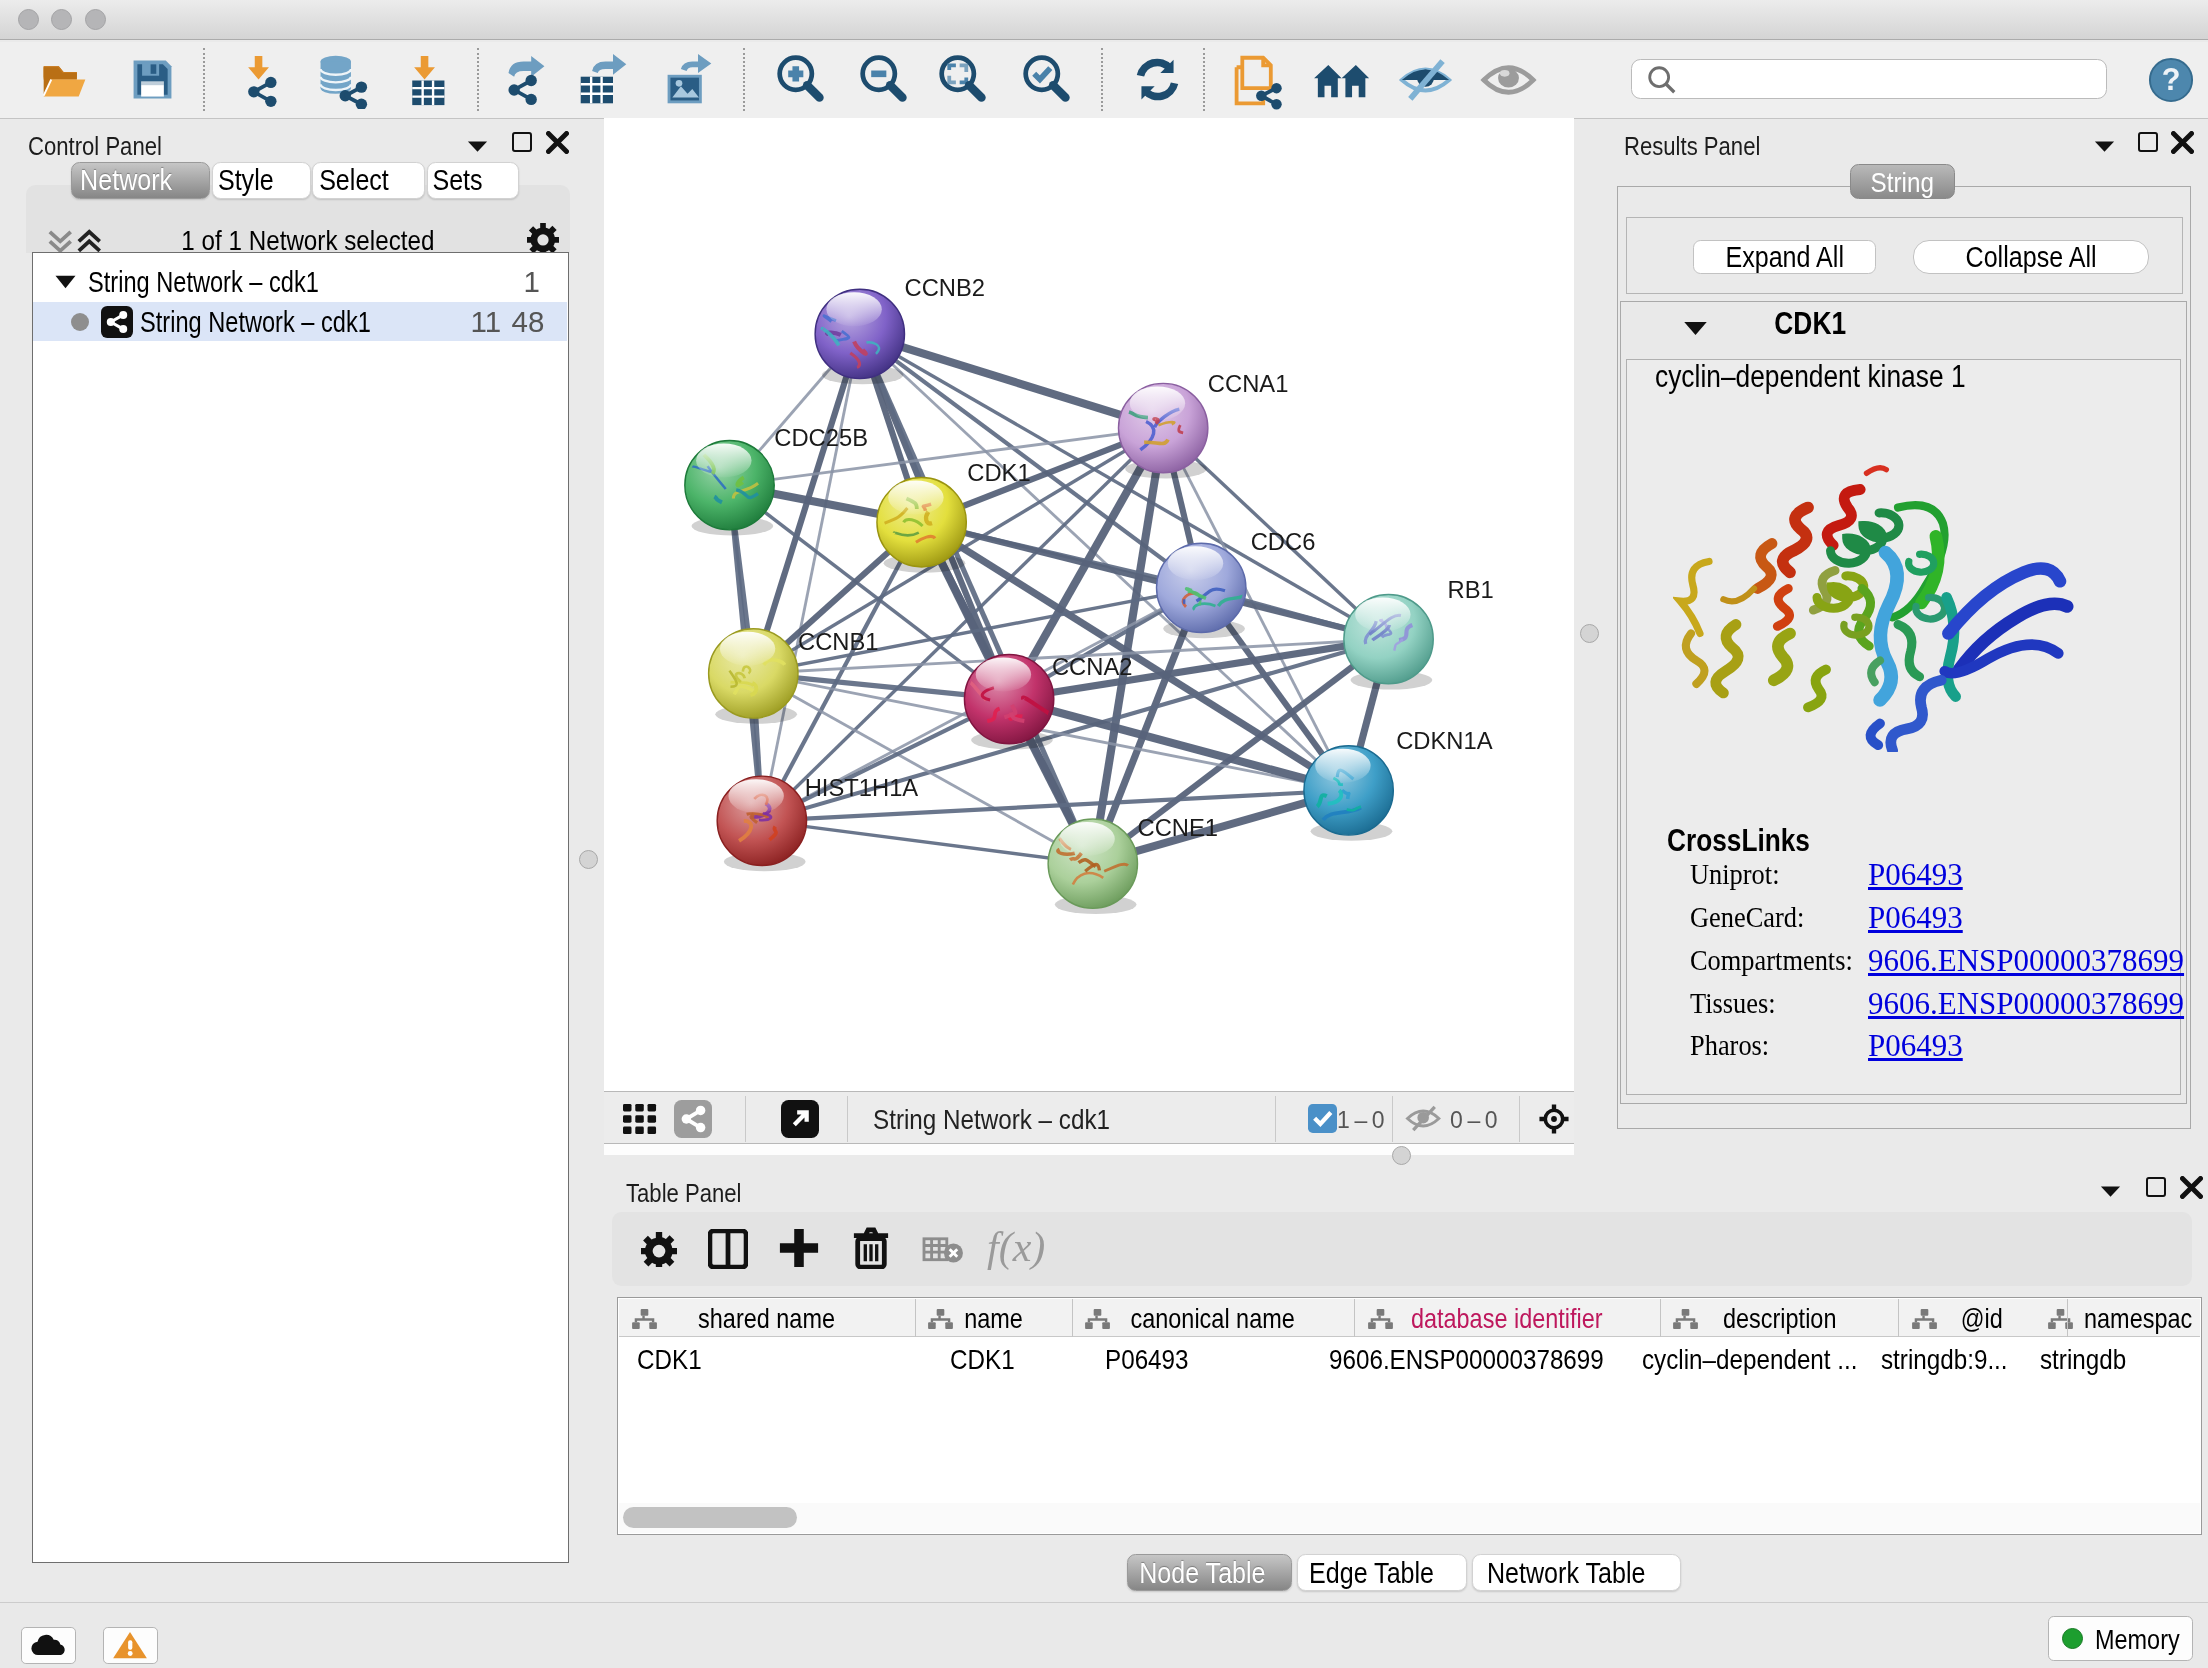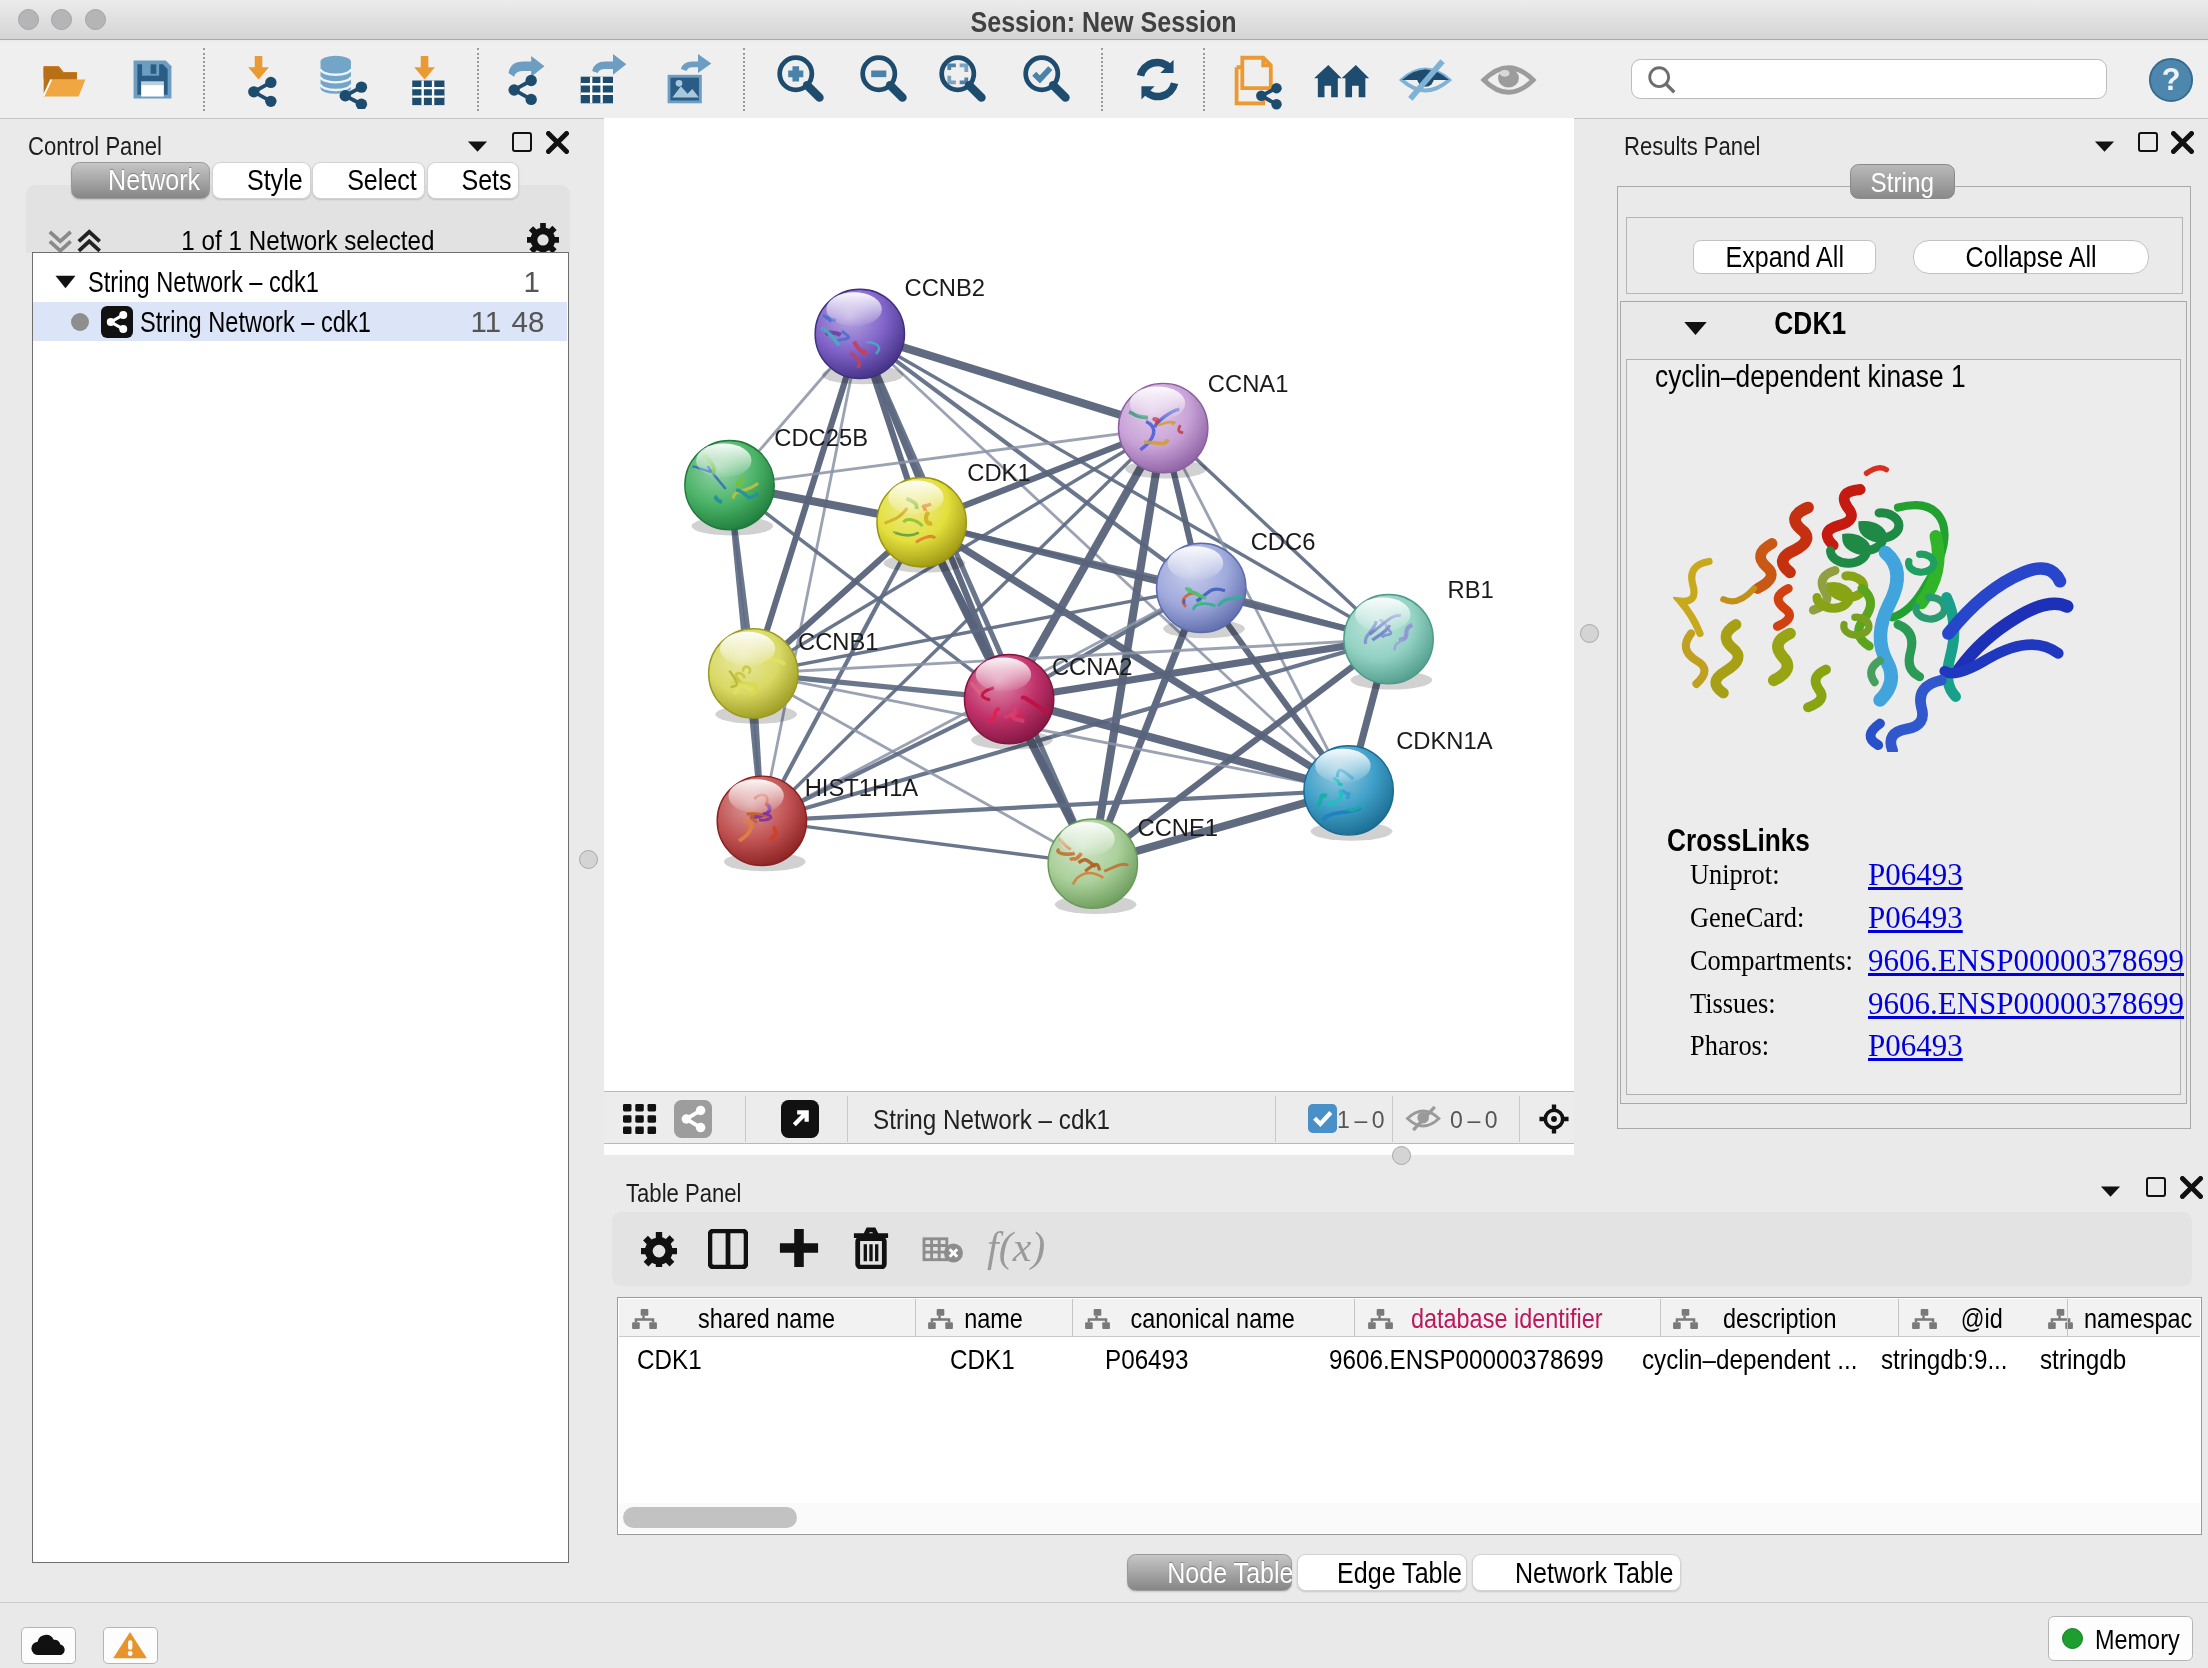--- a/index.html
+++ b/index.html
@@ -18,22 +18,22 @@
     border-bottom:1.9px solid #c4c4c4; }
   .tsep { position:absolute; top:5.7px; height:63px; width:0;
     border-left:2.9px dotted #9a9a9a; }
   .ticon { position:absolute; top:0; }
   #searchbox { position:absolute; left:1631px; top:17px; width:476px; height:40px;
     background:#fff; border:1.9px solid #bbb; border-radius:9.5px; }
   .paneltitle { font-size:26px; color:#1c1c1c; }
   
   #cpanel { left:7.6px; top:121px; width:562px; height:1458px; }
   .tab { position:absolute; height:37px; border-radius:8.6px; background:#fff;
-    border:1.9px solid #d2d2d2; color:#000; font-size:29.5px; text-align:center;
-    box-shadow:0 1px 1.9px rgba(0,0,0,0.15);padding-left:28px; }
+    border:1.9px solid #d2d2d2; color:#000; font-size:29.5px; 
+    box-shadow:0 1px 1.9px rgba(0,0,0,0.15); }
   .tabsel { background:linear-gradient(#c6c6c6,#868686); color:#fff;
     border:1.9px solid #9a9a9a; text-shadow:0 -1px 1px rgba(0,0,0,0.3); }
   #cp-bar { position:absolute; left:18px; top:64px; width:544px; height:68px;
     background:#e2e2e2; border-radius:9.5px 9.5px 0 0; }
   #cp-tree { position:absolute; left:24px; top:131px; width:537px; height:1311px;
     background:#fff; border:1.9px solid #6e6e6e; }
   .trow { position:absolute; left:0; width:534px; height:39px; font-size:29.5px; color:#000; }
   
   #canvas { left:604px; top:118px; width:970px; height:973px; background:#fff; }
   #netfooter { left:604px; top:1091px; width:970px; height:53px; background:#ececec;
@@ -49,21 +49,20 @@
     border-top:1.9px solid #cccccc; }
   .sbtn { position:absolute; top:24px; width:55px; height:37px; background:#fdfdfd;
     border:1.9px solid #b4b4b4; border-radius:4.8px; }
 </style>
 </head>
 <body>
 <div class="abs" id="titlebar">
   <div class="tl" style="left:18px"></div>
   <div class="tl" style="left:51px"></div>
   <div class="tl" style="left:85px"></div>
-  <div id="title"><span class="nc">Session: New Session</span></div>
 </div>
 
 <div class="abs" id="toolbar">
 
   <svg class="ticon" style="left:38px;top:11.4px" width="53" height="53" viewBox="0 0 56 56">
     <path d="M6 14 h16 l5 6 h14 v6 H6 z" fill="#c77a1e"></path>
     <path d="M6 14 h16 l5 6 h14 v8 H6 z" fill="#c77a1e"></path>
     <path d="M6 46 V20 l10 -4 4 6 h21 l-8 24 z" fill="#c77a1e" opacity="0"></path>
     <path d="M6 45 V15 h15 l5 6 h15 v7 H14 z" fill="#b96f15"></path>
     <path d="M14 28 h36 l-7 18 H6 z" fill="#f0a742"></path>

